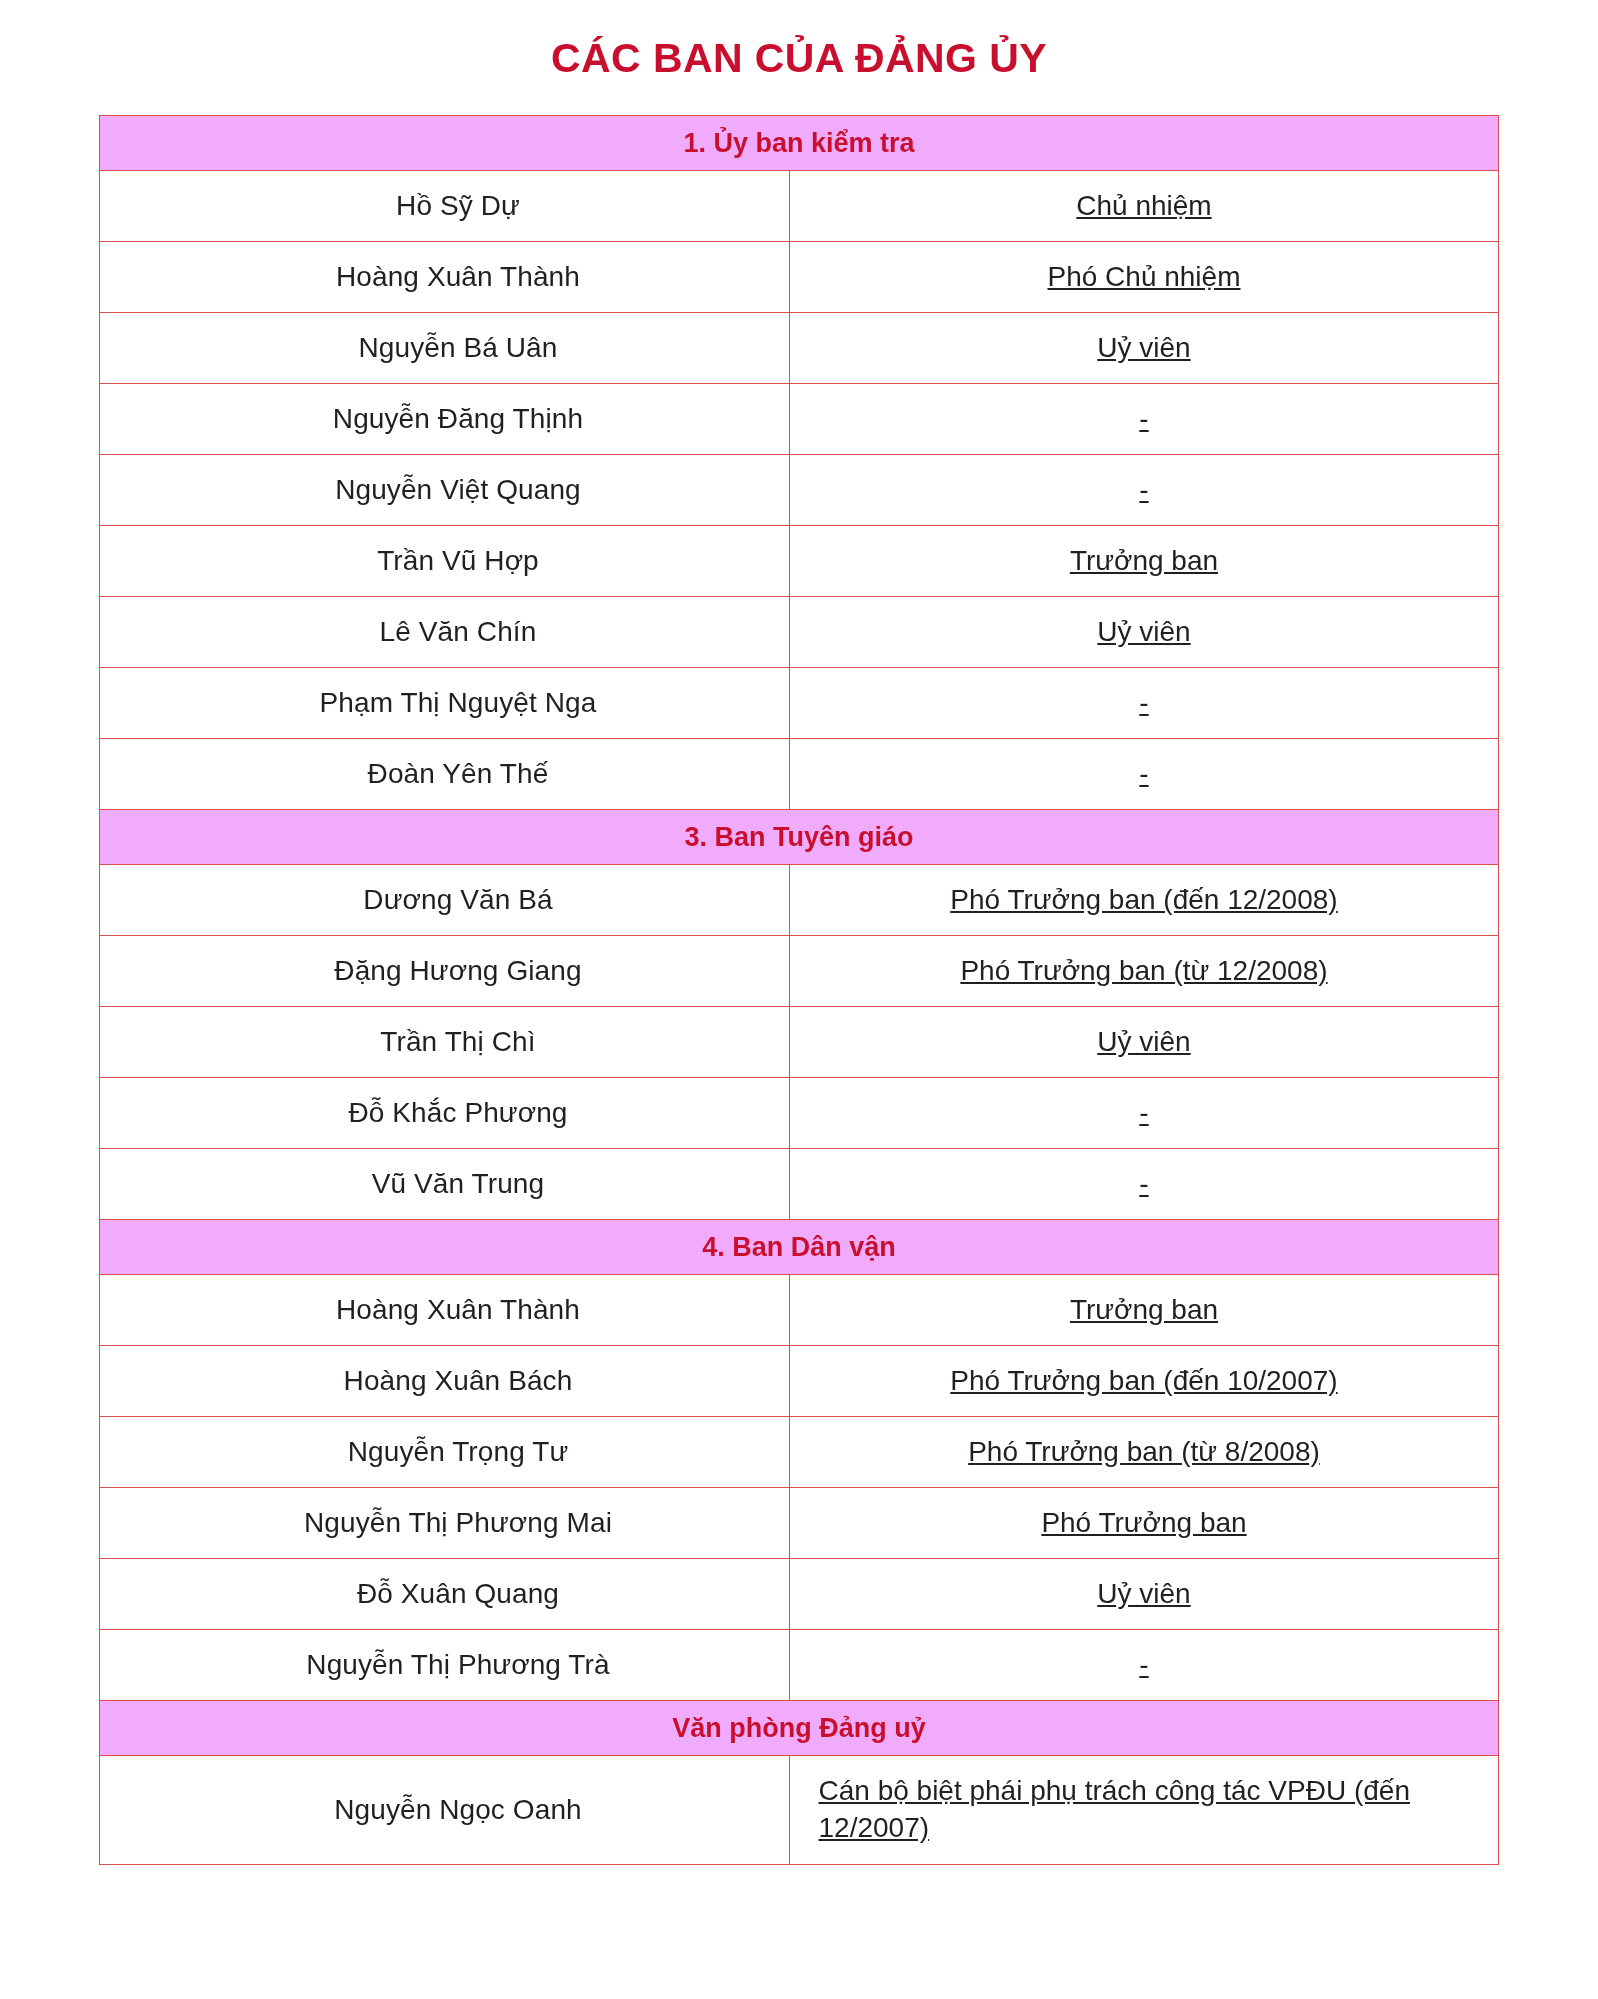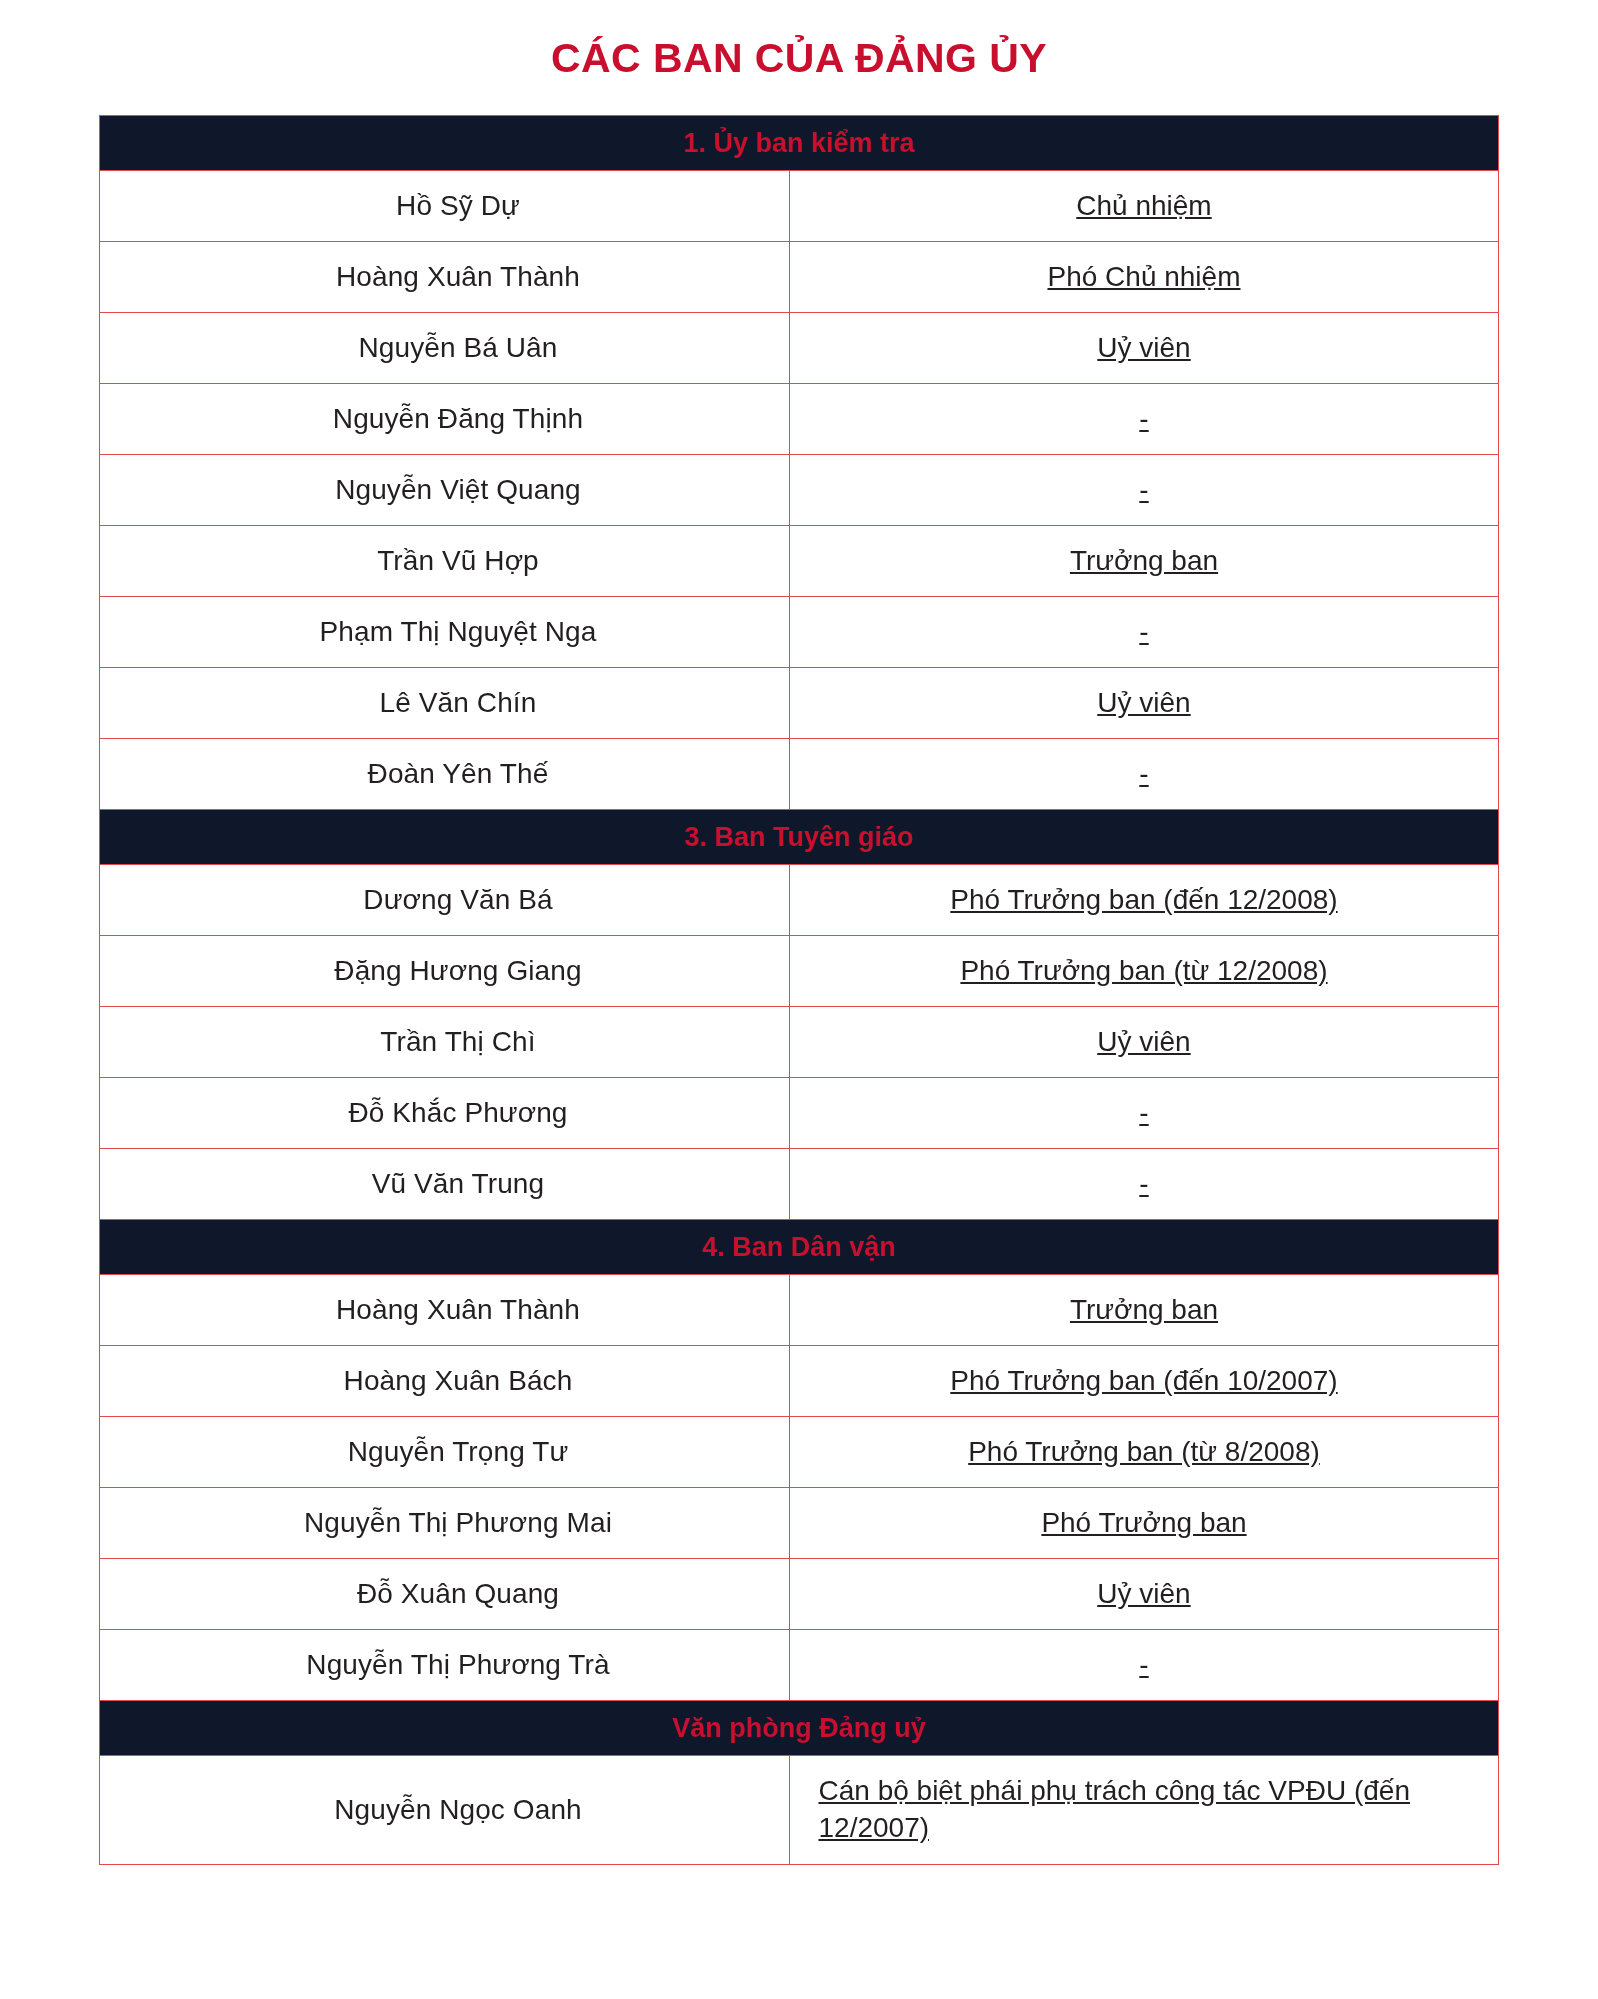--- a/index.html
+++ b/index.html
@@ -36,21 +36,21 @@
   }
   table.org-table col.col-name { width: 690px; }
   table.org-table col.col-role { width: 708px; }
 
   td, th {
     border: 1px solid #e04b4b;
     padding: 0;
     vertical-align: middle;
   }
   tr.section-row td {
-    background: #0f172a;
+    background: #f0abfc;
     text-align: center;
     color: #c8102e;
     font-weight: bold;
     font-size: 27px;
     height: 54px;
     line-height: 54px;
     border-left: 1px solid #e04b4b;
     border-right: 1px solid #e04b4b;
   }
   tr.member-row td {
@@ -108,26 +108,26 @@
         </tr>
         <tr class="member-row">
           <td class="cell-name">Nguyễn Việt Quang</td>
           <td class="cell-role">-</td>
         </tr>
         <tr class="member-row">
           <td class="cell-name">Trần Vũ Hợp</td>
           <td class="cell-role">Trưởng ban</td>
         </tr>
         <tr class="member-row">
+          <td class="cell-name">Lê Văn Chín</td>
+          <td class="cell-role">Uỷ viên</td>
+        </tr>
+        <tr class="member-row">
           <td class="cell-name">Phạm Thị Nguyệt Nga</td>
           <td class="cell-role">-</td>
-        </tr>
-        <tr class="member-row">
-          <td class="cell-name">Lê Văn Chín</td>
-          <td class="cell-role">Uỷ viên</td>
         </tr>
         <tr class="member-row">
           <td class="cell-name">Đoàn Yên Thế</td>
           <td class="cell-role">-</td>
         </tr>
         <tr class="section-row">
           <td colspan="2">3. Ban Tuyên giáo</td>
         </tr>
         <tr class="member-row">
           <td class="cell-name">Dương Văn Bá</td>

